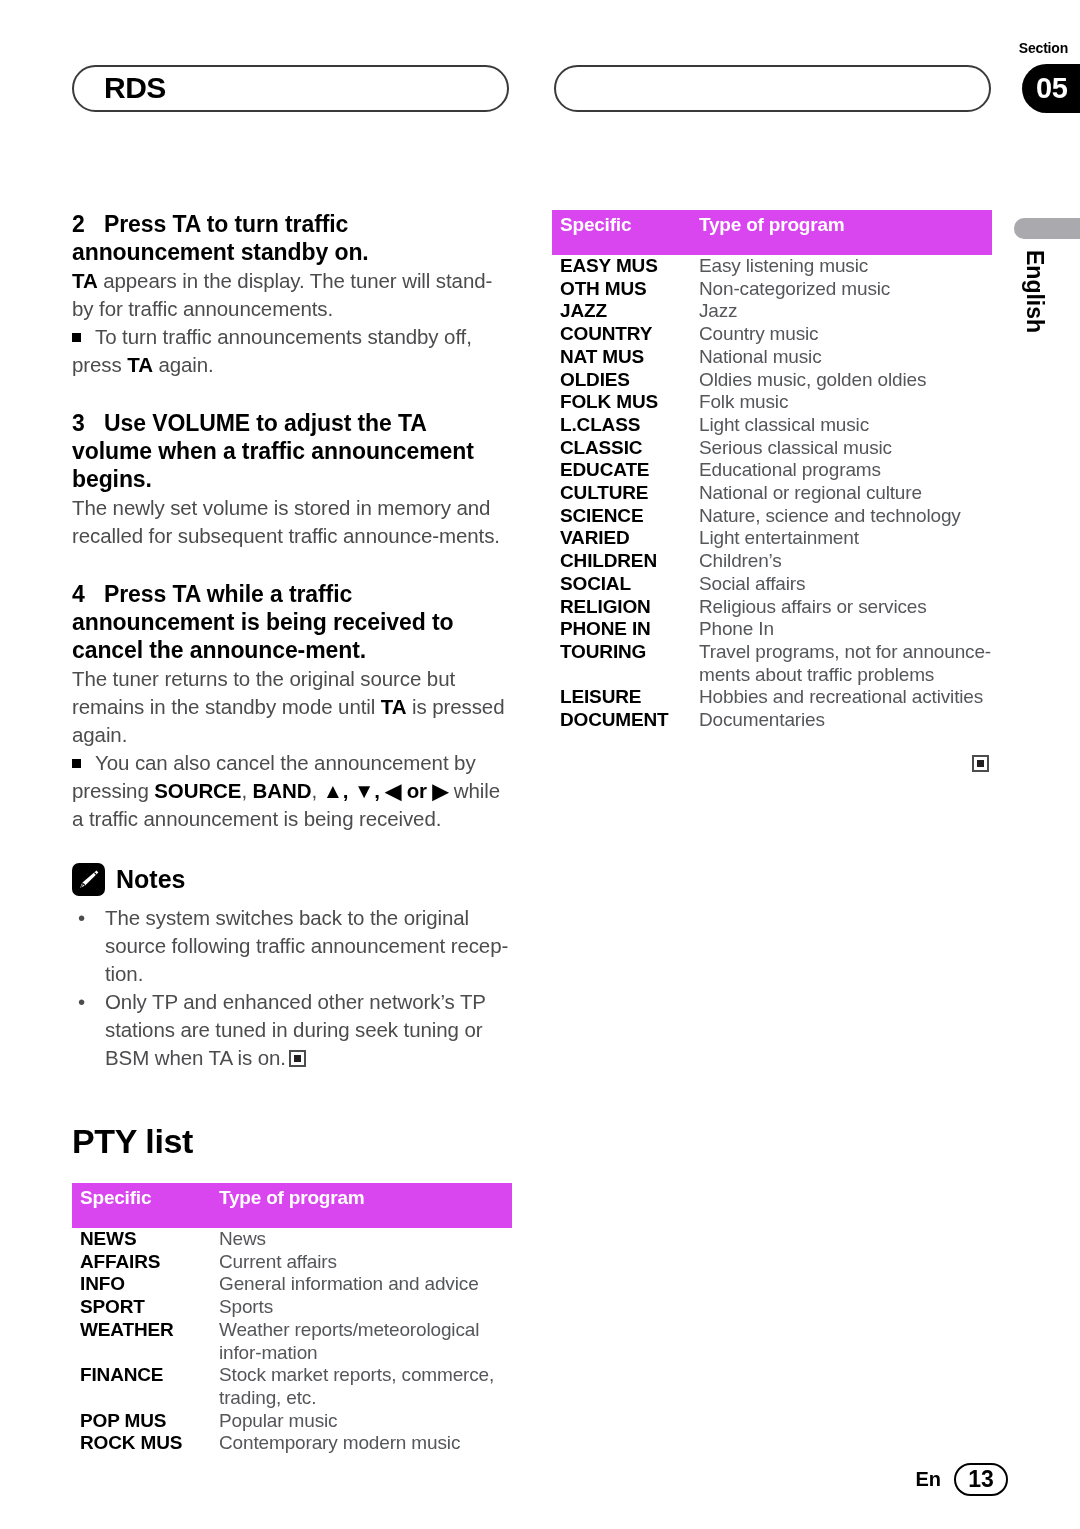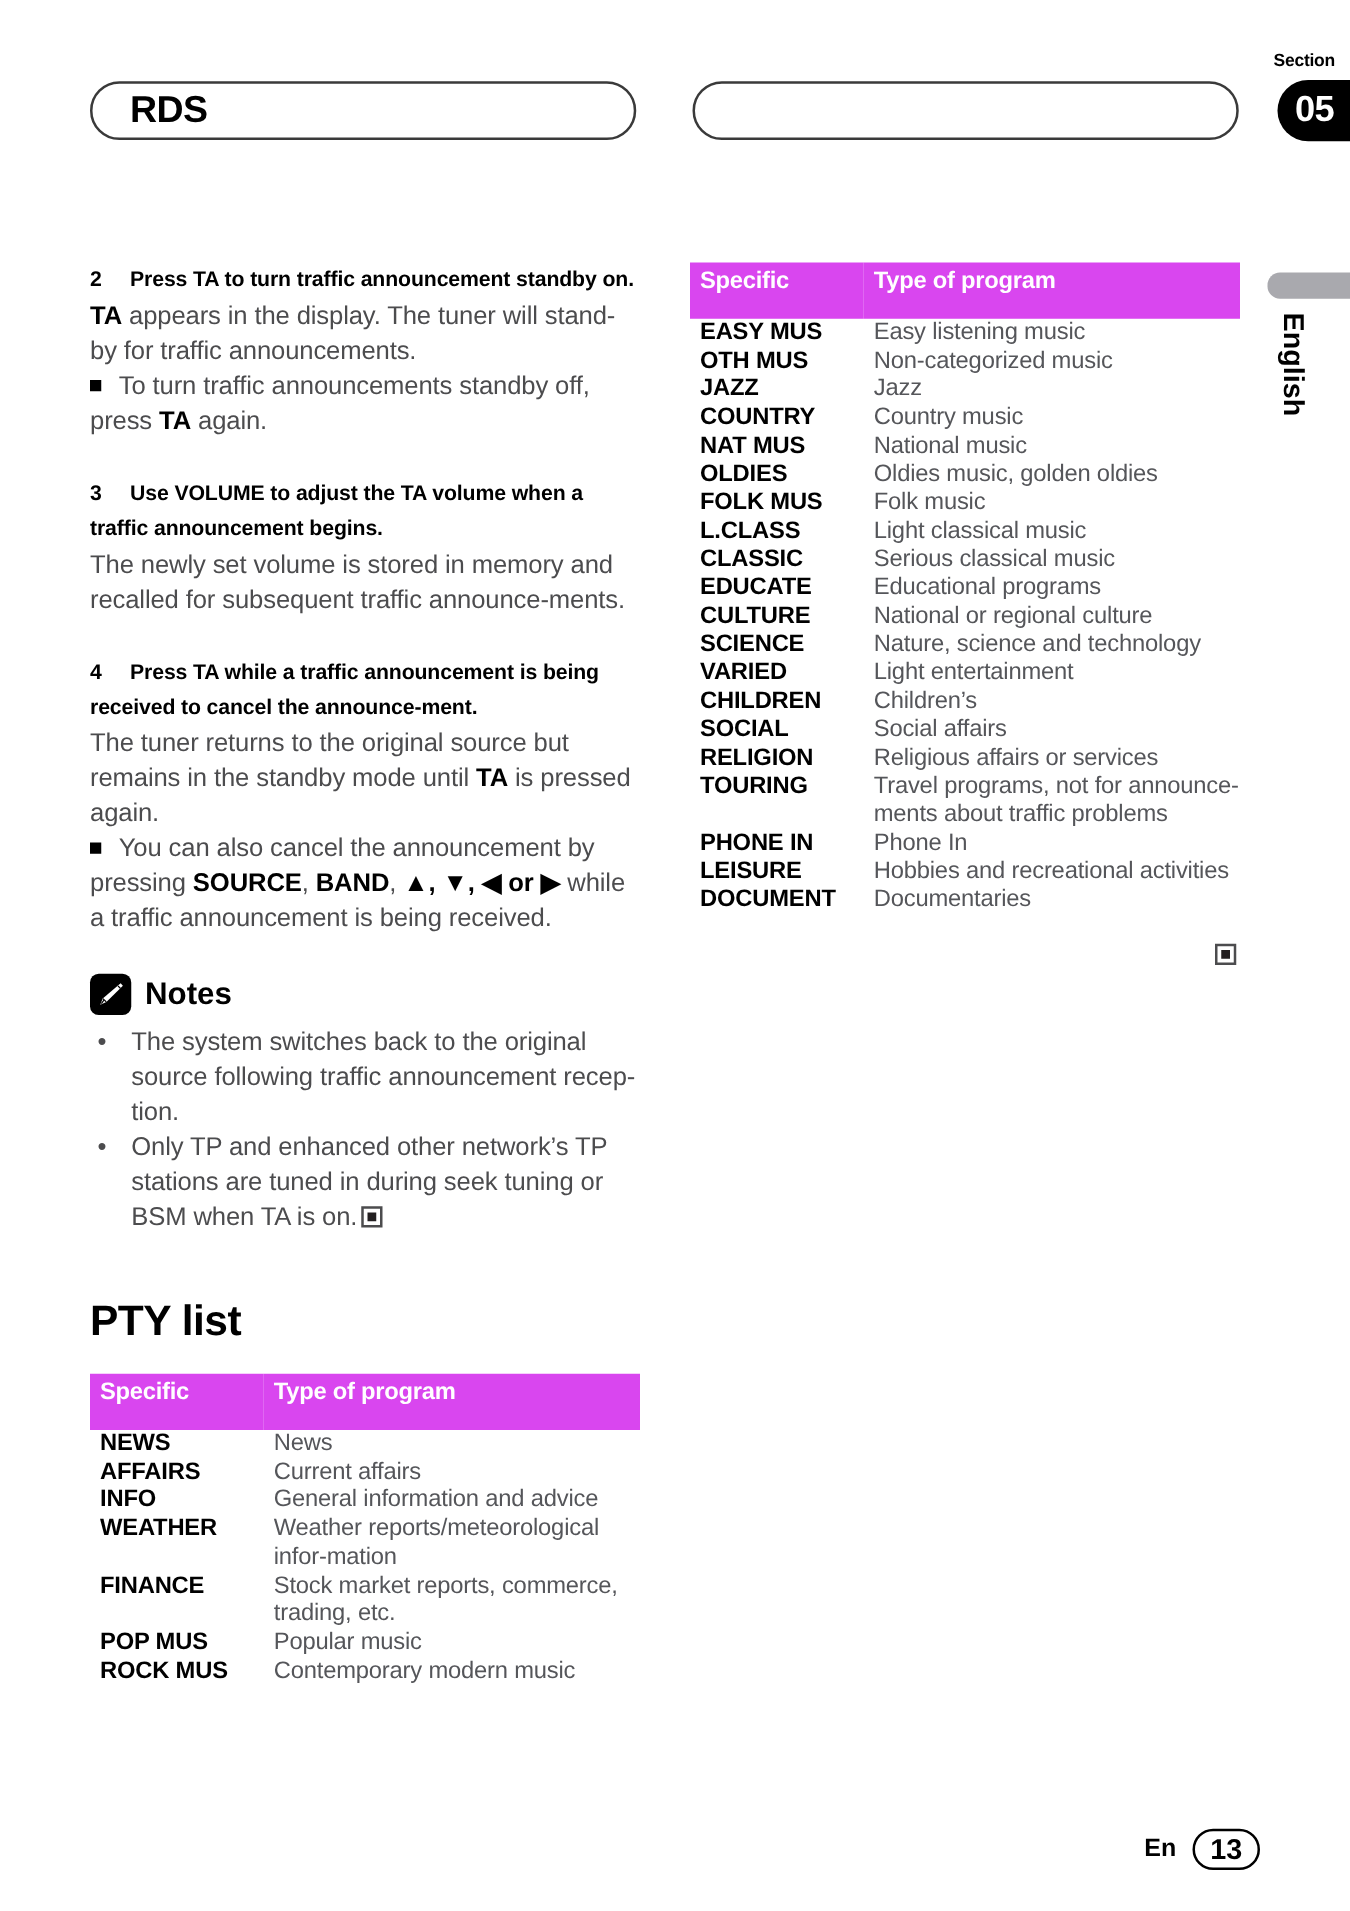--- a/index.html
+++ b/index.html
@@ -92,21 +92,21 @@
   }
 
   
   .col { position: absolute; top: 210px; }
   #col-left  { left: 72px;  width: 440px; }
   #col-right { left: 552px; width: 440px; }
 
   
   .step-head {
     font-weight: bold;
-    font-size: 17px;
+    font-size: 23px;
     line-height: 28px;
     color: #000;
     margin: 0 0 1px 0;
     letter-spacing: -0.1px;
   }
   .step-head .num { display: inline-block; min-width: 32px; }
 
   .para {
     font-size: 20.5px;
     line-height: 28px;
@@ -365,20 +365,24 @@
         </tr>
         <tr>
           <td class="c1">AFFAIRS</td>
           <td class="c2">Current affairs</td>
         </tr>
         <tr>
           <td class="c1">INFO</td>
           <td class="c2">General information and advice</td>
         </tr>
         <tr>
+          <td class="c1">SPORT</td>
+          <td class="c2">Sports</td>
+        </tr>
+        <tr>
           <td class="c1">WEATHER</td>
           <td class="c2">Weather reports/meteorological infor-mation</td>
         </tr>
         <tr>
           <td class="c1">FINANCE</td>
           <td class="c2">Stock market reports, commerce, trading, etc.</td>
         </tr>
         <tr>
           <td class="c1">POP MUS</td>
           <td class="c2">Popular music</td>
@@ -458,26 +462,26 @@
         </tr>
         <tr>
           <td class="c1">SOCIAL</td>
           <td class="c2">Social affairs</td>
         </tr>
         <tr>
           <td class="c1">RELIGION</td>
           <td class="c2">Religious affairs or services</td>
         </tr>
         <tr>
+          <td class="c1">PHONE IN</td>
+          <td class="c2">Phone In</td>
+        </tr>
+        <tr>
           <td class="c1">TOURING</td>
           <td class="c2">Travel programs, not for announce-ments about traffic problems</td>
-        </tr>
-        <tr>
-          <td class="c1">PHONE IN</td>
-          <td class="c2">Phone In</td>
         </tr>
         <tr>
           <td class="c1">LEISURE</td>
           <td class="c2">Hobbies and recreational activities</td>
         </tr>
         <tr>
           <td class="c1">DOCUMENT</td>
           <td class="c2">Documentaries</td>
         </tr>
       </tbody>

